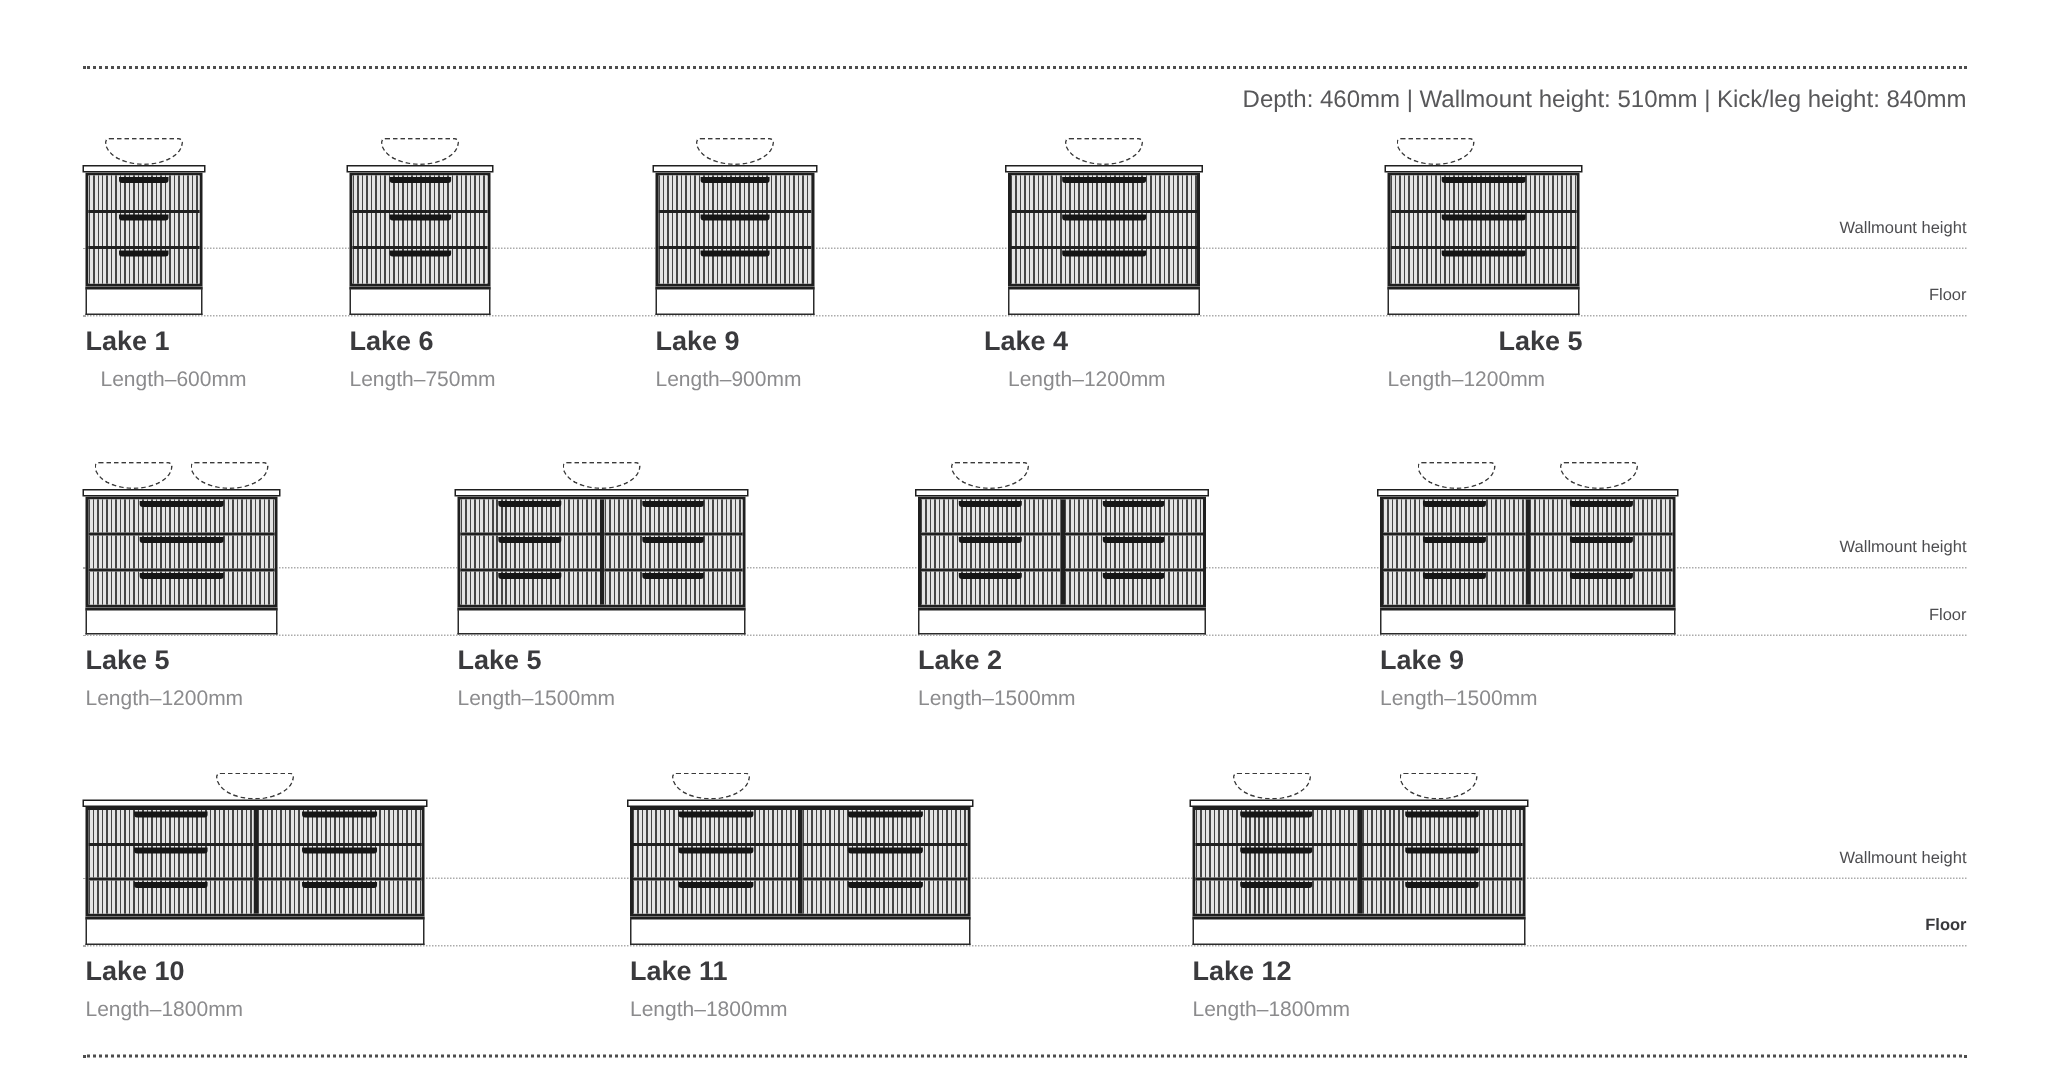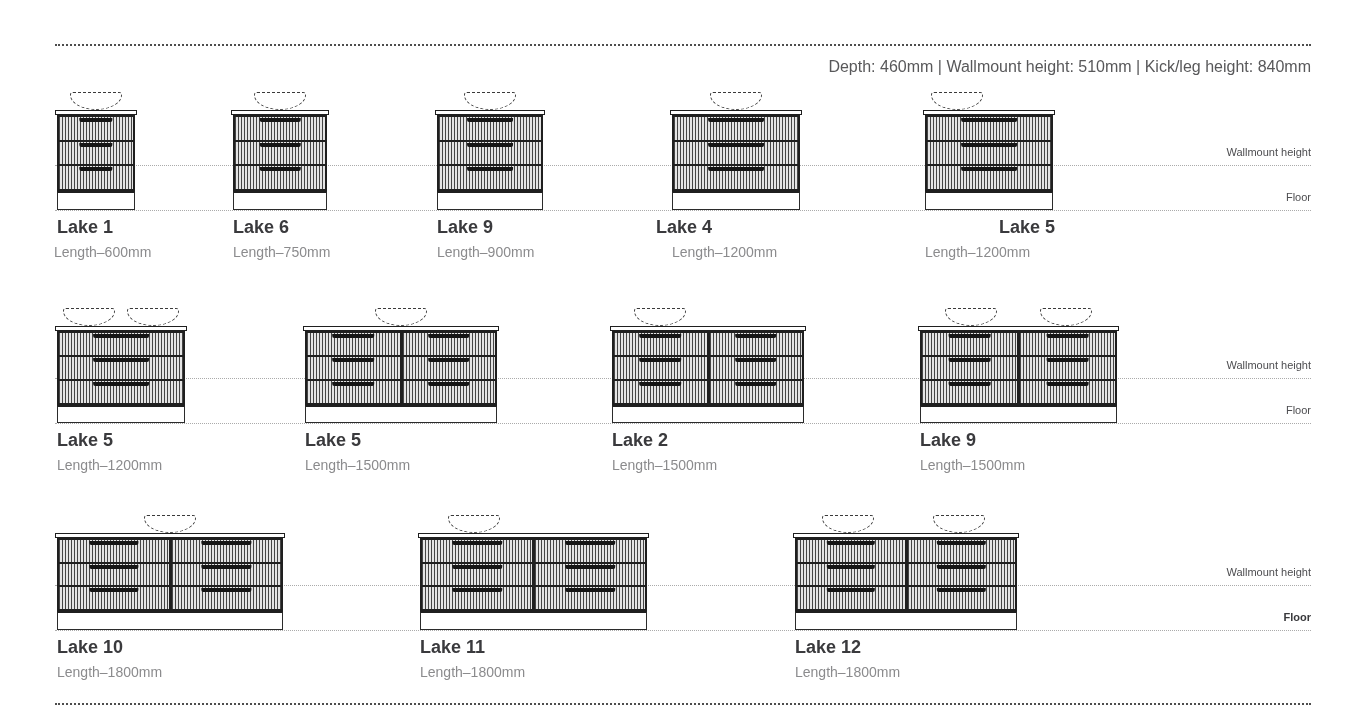--- a/index.html
+++ b/index.html
@@ -66,21 +66,21 @@
           <div class="drawer">
             <div class="handle"></div>
           </div>
           <div class="drawer">
             <div class="handle"></div>
           </div>
         </div>
       </div>
       <div class="kick" style="left: 57px; top: 191px; width: 78px; height: 19px;"></div>
       <div class="cab-name" style="left: 57px; top: 217px;">Lake 1</div>
-      <div class="cab-len" style="left: 54px; top: 244px;">Length–600mm</div>
+      <div class="cab-len" style="left: 67px; top: 244px;">Length–600mm</div>
       <div class="basin" style="left: 254px; top: 92px; width: 52px;"></div>
       <div class="bench" style="left: 231px; top: 110px; width: 98px;"></div>
       <div class="bodybox" style="left: 233px; top: 115px; width: 94px; height: 76px;">
         <div class="col">
           <div class="drawer">
             <div class="handle"></div>
           </div>
           <div class="drawer">
             <div class="handle"></div>
           </div>

